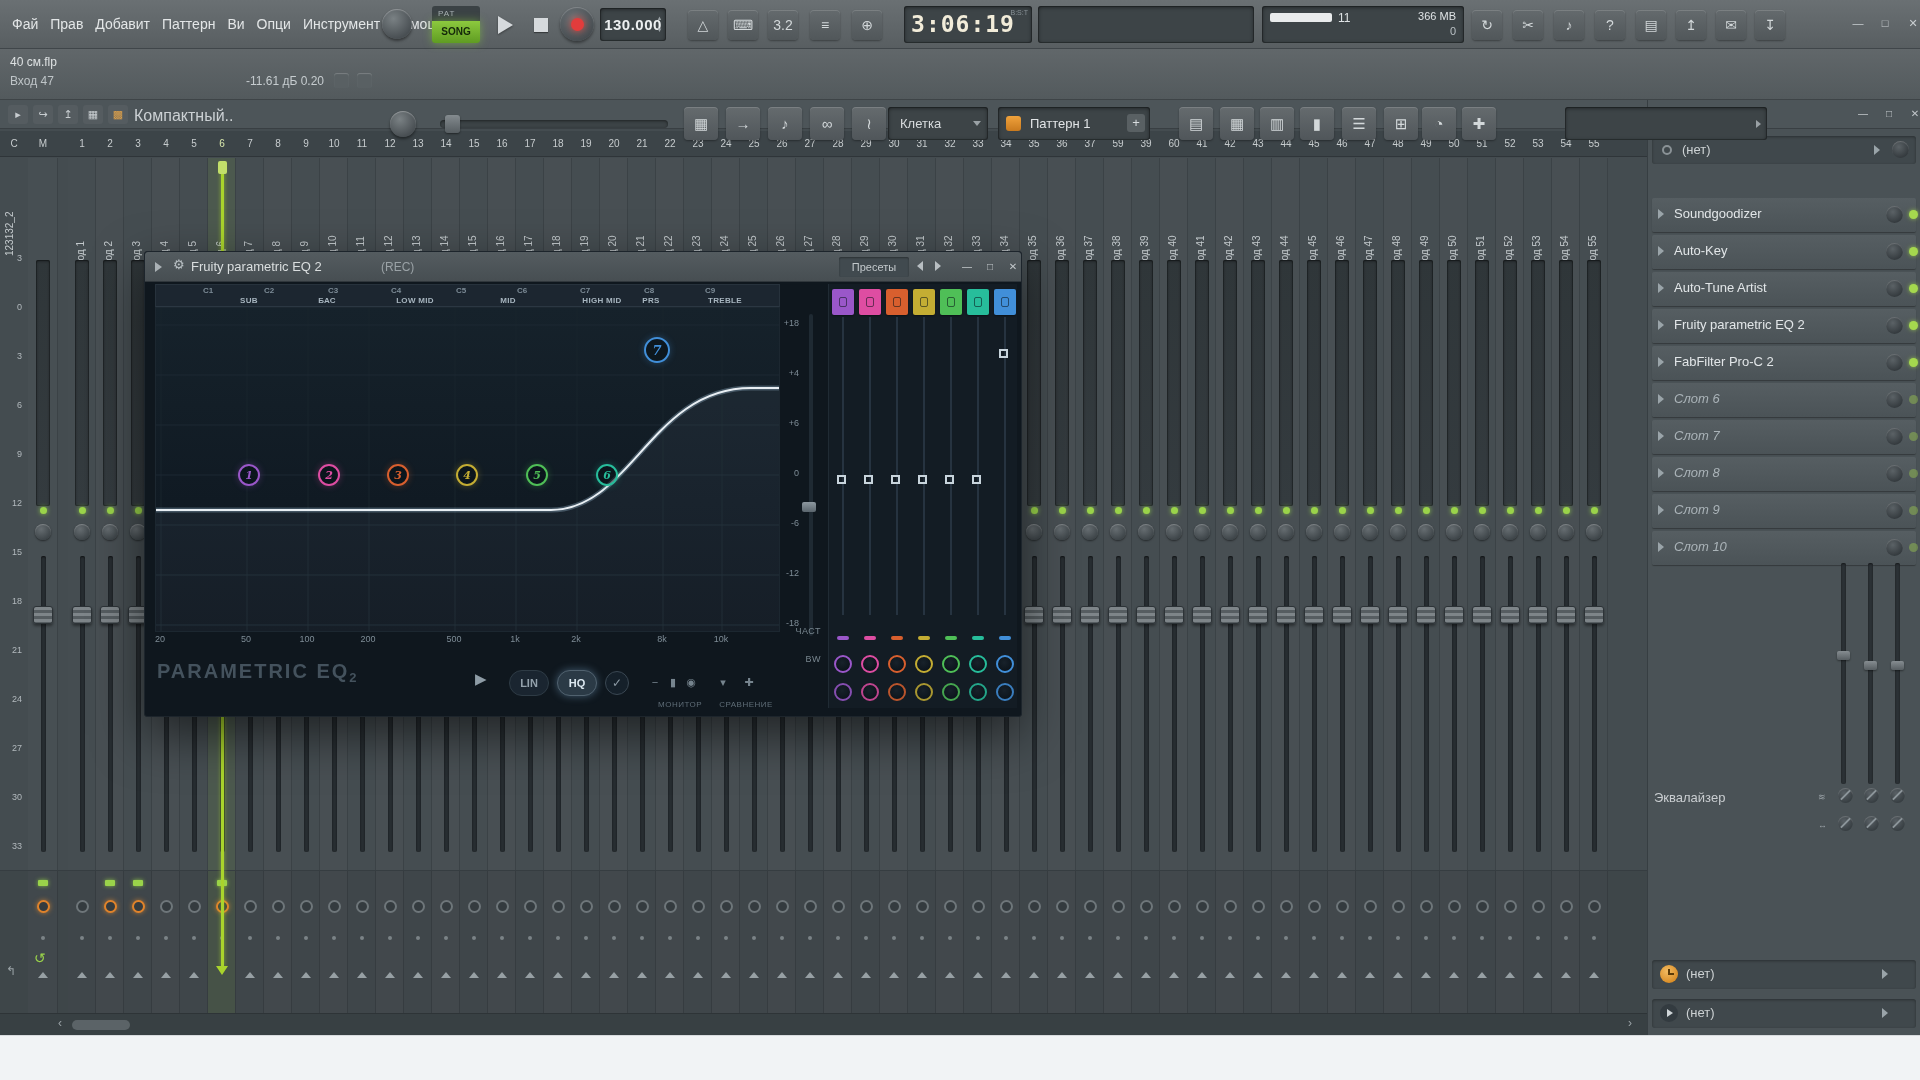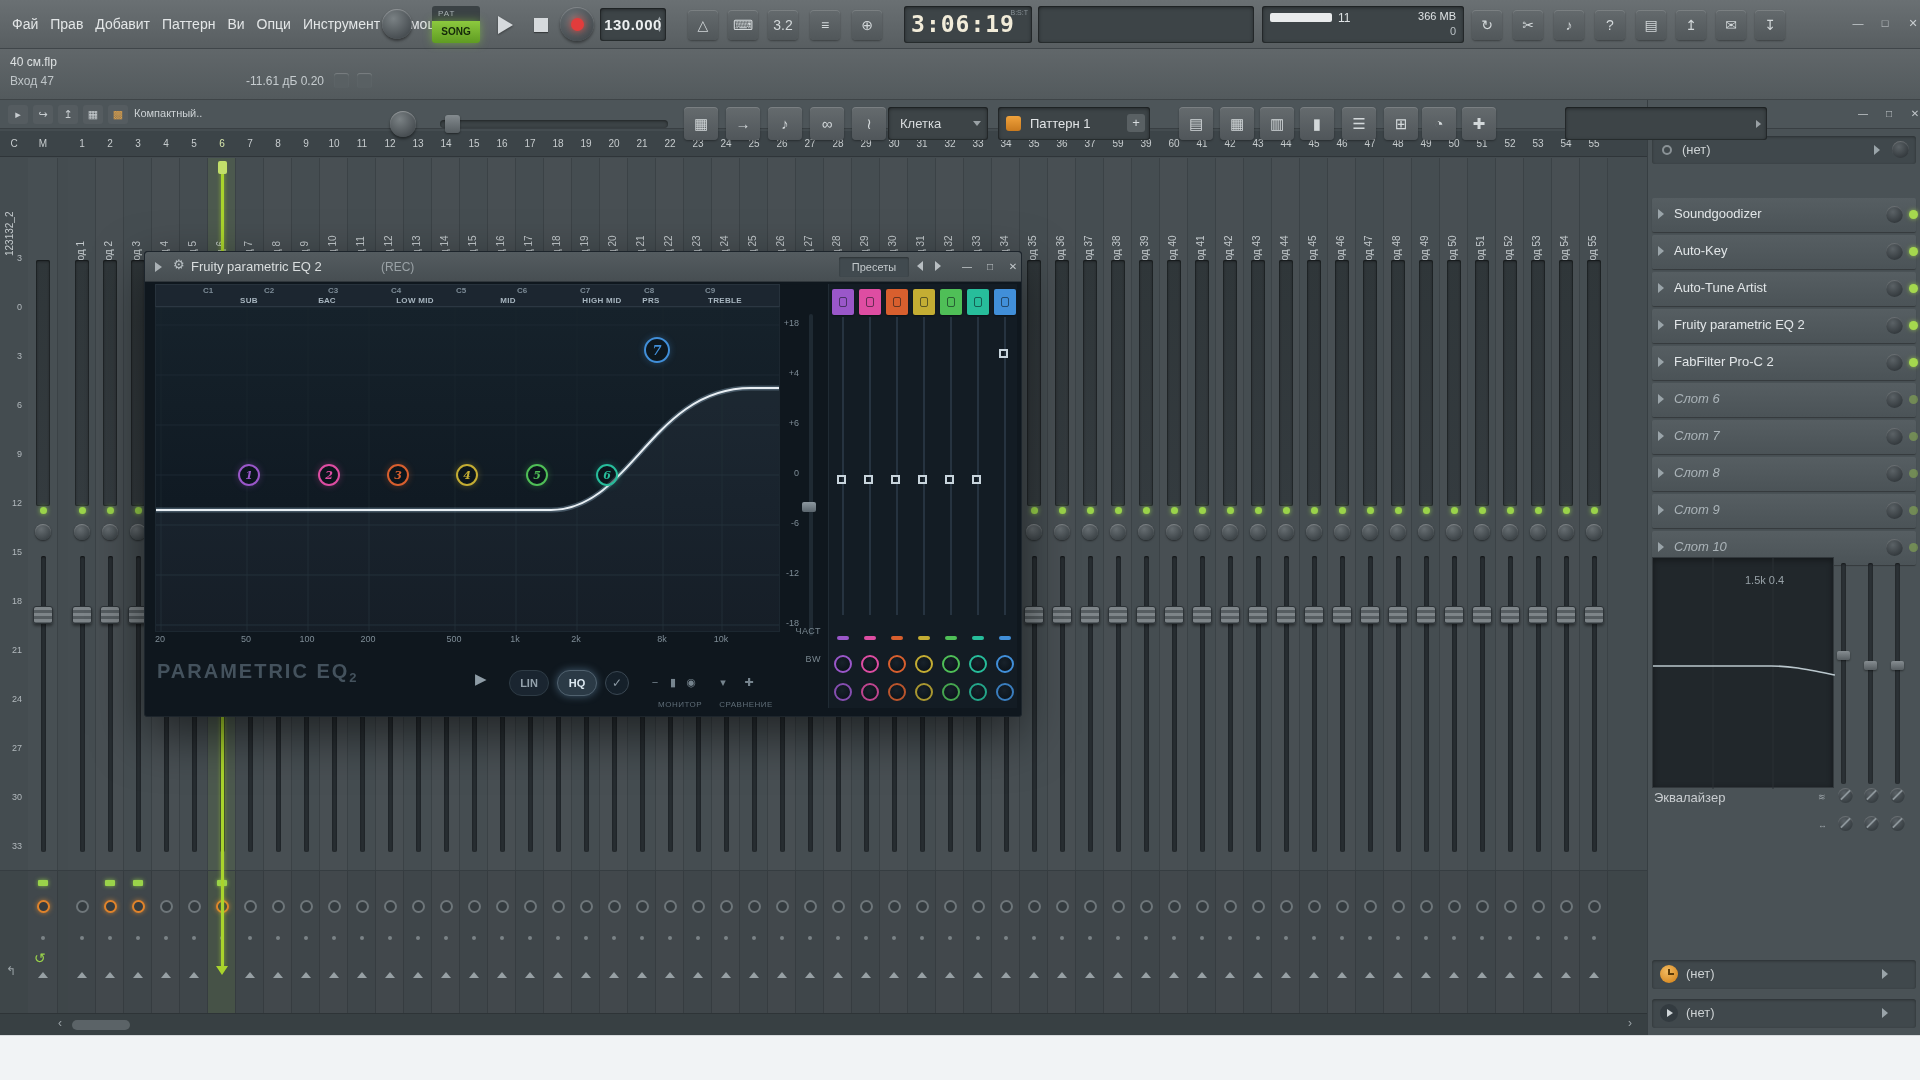--- a/index.html
+++ b/index.html
@@ -71,21 +71,21 @@
   #pattern-name{position:absolute;left:32px;top:0;color:#e2e5e7;font-size:13px;line-height:33px;}
   #pattern-plus{position:absolute;right:5px;top:7px;width:18px;height:18px;border-radius:3px;background:#596063;color:#d8dcde;
                 font-size:13px;text-align:center;line-height:18px;}
   #t2-field{left:1565px;top:58px;width:202px;height:33px;}
   #t2-field .arr{position:absolute;right:6px;top:13px;width:0;height:0;border-top:4px solid transparent;border-bottom:4px solid transparent;border-left:5px solid #9aa1a5;}
 
   
   #toolbar3{position:absolute;left:0;top:100px;width:1647px;height:29px;background:#4d5559;border-bottom:1px solid #393f43;z-index:18;}
   .t3-ico{position:absolute;top:5px;width:20px;height:19px;border-radius:3px;color:#c8cdd0;font-size:11px;
           display:flex;align-items:center;justify-content:center;background:#555c60;}
-  #compact-label{position:absolute;left:134px;top:7px;color:#ccd1d4;font-size:11px;}
+  #compact-label{position:absolute;left:134px;top:7px;color:#ccd1d4;font-size:16px;}
 
   
   #mix{position:absolute;left:0;top:129px;width:1647px;height:906px;background:#444c50;z-index:1;}
   #mix-header{position:absolute;left:0;top:2px;width:1647px;height:26px;background:#3c4448;border-bottom:1px solid #2f3539;}
   .ch-num{position:absolute;top:0;height:26px;line-height:26px;text-align:center;font-size:10px;color:#c7ccce;}
   #mix-strips{position:absolute;left:0;top:29px;width:1647px;height:855px;}
   .strip-bg{position:absolute;top:0;height:855px;border-right:1px solid #3b4246;}
   .vlabel{position:absolute;writing-mode:vertical-rl;transform:rotate(180deg);font-size:10px;color:#c3c9cc;
           text-align:left;white-space:nowrap;}
   .meter{position:absolute;width:14px;border-radius:2px;background:linear-gradient(180deg,#2f3639,#343b3f);
@@ -1015,28 +1015,20 @@
           <div class="slot-knob"></div>
           <div class="slot-led" style="opacity: 0.4; box-shadow: none;"></div>
         </div>
         <div class="slot-row" style="top: 407px;">
           <div class="slot-arrow"></div>
           <div class="slot-name empty">Слот 10</div>
           <div class="slot-knob"></div>
           <div class="slot-led" style="opacity: 0.4; box-shadow: none;"></div>
         </div>
       </div>
-    <div id="sp-eq">
-      <div id="sp-eq-readout">1.5k 0.4</div>
-      <svg width="182" height="231">
-        <line x1="60" y1="0" x2="60" y2="231" stroke="#2a3135" stroke-width="1"></line>
-        <line x1="120" y1="0" x2="120" y2="231" stroke="#2a3135" stroke-width="1"></line>
-        <path d="M0,108 L118,108 C138,108 152,111 182,117" stroke="#bac7cd" stroke-width="1.6" fill="none"></path>
-      </svg>
-    </div>
     <div class="sp-slider-track" style="left:193px;"></div>
     <div class="sp-slider-track" style="left:220px;"></div>
     <div class="sp-slider-track" style="left:247px;"></div>
     <div class="sp-slider-handle" style="left:189px;top:551px;"></div>
     <div class="sp-slider-handle" style="left:216px;top:561px;"></div>
     <div class="sp-slider-handle" style="left:243px;top:561px;"></div>
     <div id="sp-eq-label">Эквалайзер</div>
     <span class="sp-mini-glyph" style="left:170px;top:692px;">≋</span>
     <div class="pknob" style="left:190px;top:688px;">
         <div class="sl"></div>

